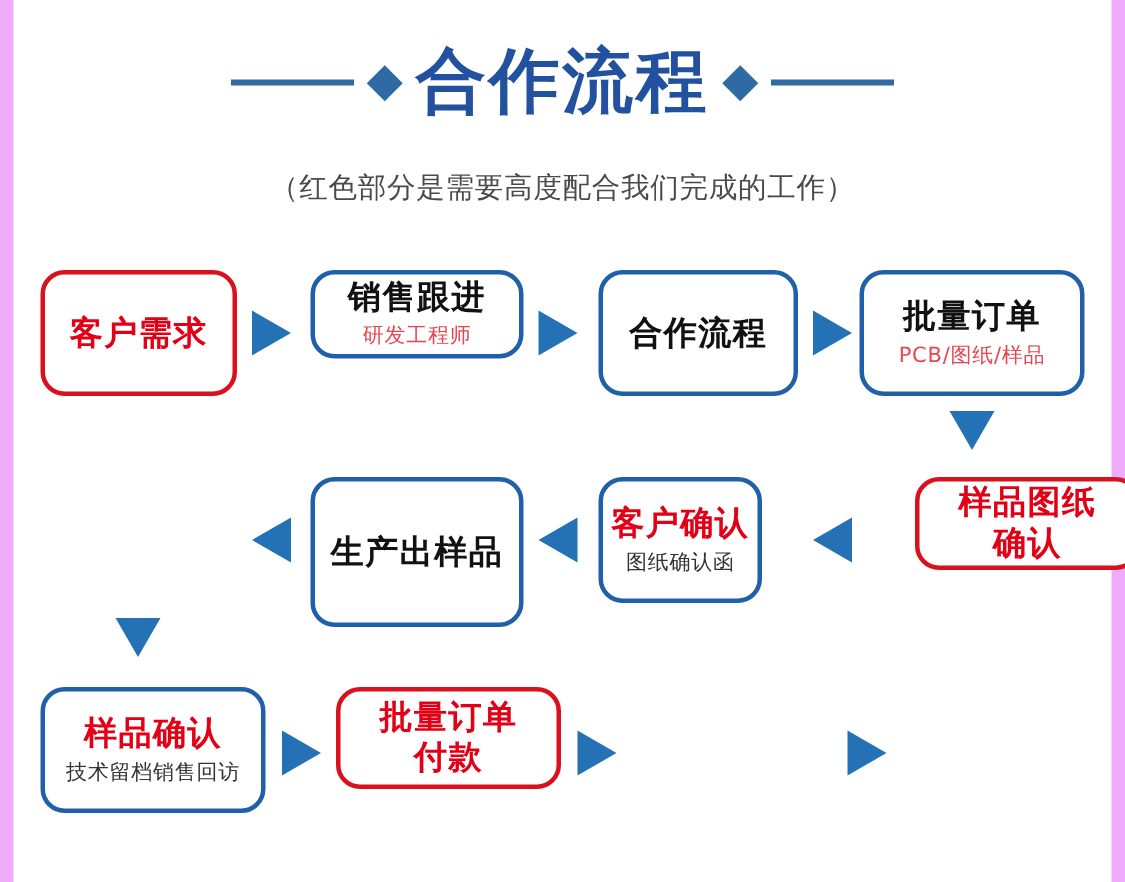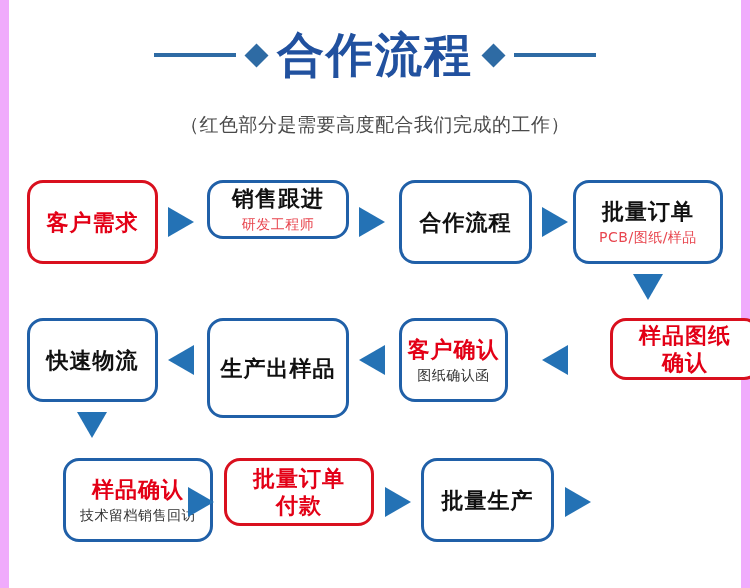--- a/index.html
+++ b/index.html
@@ -165,23 +165,20 @@
 
     <div class="arrow arrow-right" style="left:533px; top:207px;"></div>
 
     <div class="node" style="left:564px; top:180px; width:150px; height:84px;">
       <div class="node-title">批量订单</div>
       <div class="node-sub red-sub">PCB/图纸/样品</div>
     </div>
 
     <div class="arrow arrow-down" style="left:624px; top:274px;"></div>
 
-    <div class="node" style="left:18px; top:318px; width:131px; height:84px;">
-      <div class="node-title">快速物流</div>
-    </div>
 
     <div class="arrow arrow-left" style="left:159px; top:345px;"></div>
 
     <div class="node" style="left:198px; top:318px; width:142px; height:100px;">
       <div class="node-title">生产出样品</div>
     </div>
 
     <div class="arrow arrow-left" style="left:350px; top:345px;"></div>
 
     <div class="node red-title" style="left:390px; top:318px; width:109px; height:84px;">
@@ -191,35 +188,32 @@
 
     <div class="arrow arrow-left" style="left:533px; top:345px;"></div>
 
     <div class="node red-border red-title" style="left:564px; top:318px; width:150px; height:62px;margin-left:37px;">
       <div class="node-title" style="white-space:pre-line;">样品图纸
 确认</div>
     </div>
 
     <div class="arrow arrow-down" style="left:68px; top:412px;"></div>
 
-    <div class="node red-title" style="left:18px; top:458px; width:150px; height:84px;margin-left:36px;">
+    <div class="node red-title" style="left:18px; top:458px; width:150px; height:84px;">
       <div class="node-title">样品确认</div>
       <div class="node-sub">技术留档销售回访</div>
     </div>
 
     <div class="arrow arrow-right" style="left:179px; top:487px;"></div>
 
     <div class="node red-border red-title" style="left:215px; top:458px; width:150px; height:68px;">
       <div class="node-title" style="white-space:pre-line;">批量订单
 付款</div>
     </div>
 
     <div class="arrow arrow-right" style="left:376px; top:487px;"></div>
 
-    <div class="node" style="left:412px; top:458px; width:133px; height:84px;">
-      <div class="node-title">批量生产</div>
-    </div>
 
     <div class="arrow arrow-right" style="left:556px; top:487px;"></div>
 
 
   </div>
 </div>
 
 </body></html>

